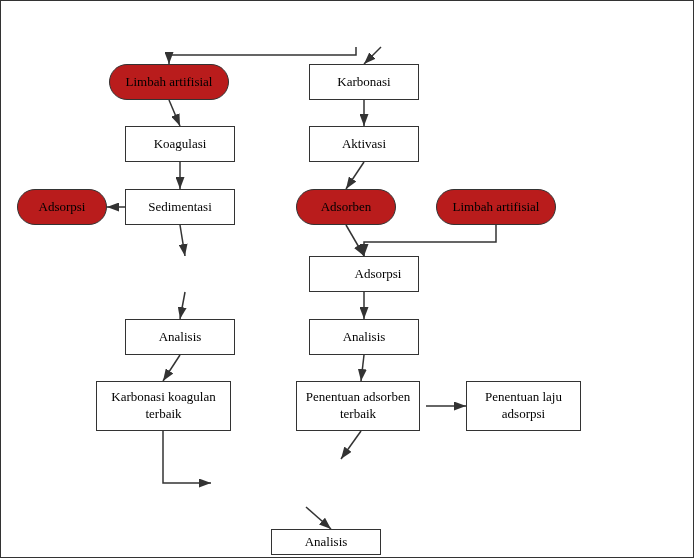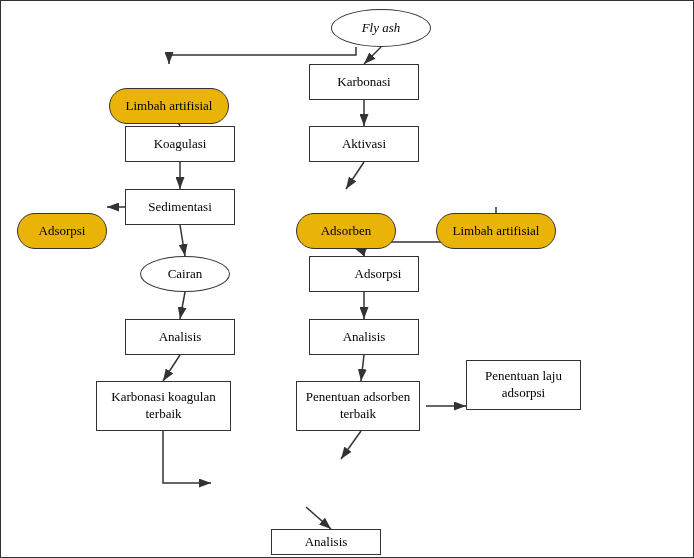--- a/index.html
+++ b/index.html
@@ -32,22 +32,21 @@
       background: #fff;
     }
     .oval {
       border: 1.5px solid #333;
       border-radius: 50%;
       background: #fff;
     }
     .rounded {
       border: 1.5px solid #333;
       border-radius: 20px;
-      background: #eab308;
-      margin-top: 24px;
+      background: #b91c1c;
     }
     
     .arrows-svg {
       position: absolute;
       top: 0; left: 0;
       width: 694px;
       height: 558px;
       pointer-events: none;
     }
     .fly-ash-label {
@@ -98,23 +97,20 @@
     <line x1="425" y1="405" x2="465" y2="405" stroke="#333" stroke-width="1.5" marker-end="url(#arrowhead)"></line>
 
     <polyline points="162,430 162,482 210,482" fill="none" stroke="#333" stroke-width="1.5" marker-end="url(#arrowhead)"></polyline>
 
     <line x1="360" y1="430" x2="340" y2="458" stroke="#333" stroke-width="1.5" marker-end="url(#arrowhead)"></line>
 
     <line x1="305" y1="506" x2="330" y2="528" stroke="#333" stroke-width="1.5" marker-end="url(#arrowhead)"></line>
 
   </svg>
 
-  <div class="node oval" style="left:330px; top:8px; width:100px; height:38px;">
-    <span class="fly-ash-label">Fly ash</span>
-  </div>
 
   <div class="node rounded" style="left:108px; top:63px; width:120px; height:36px;">
     <span>Limbah artifisial</span>
   </div>
 
   <div class="node rect" style="left:124px; top:125px; width:110px; height:36px;">
     <span>Koagulasi</span>
   </div>
 
   <div class="node rect" style="left:308px; top:63px; width:110px; height:36px;">
@@ -134,23 +130,20 @@
   </div>
 
   <div class="node rect" style="left:124px; top:188px; width:110px; height:36px;">
     <span>Sedimentasi</span>
   </div>
 
   <div class="node rounded" style="left:435px; top:188px; width:120px; height:36px;">
     <span>Limbah artifisial</span>
   </div>
 
-  <div class="node oval" style="left:139px; top:255px; width:90px; height:36px;">
-    <span>Cairan</span>
-  </div>
 
   <div class="node rect" style="left:308px; top:255px; width:110px; height:36px;padding-left:28px;">
     <span>Adsorpsi</span>
   </div>
 
   <div class="node rect" style="left:124px; top:318px; width:110px; height:36px;">
     <span>Analisis</span>
   </div>
 
   <div class="node rect" style="left:308px; top:318px; width:110px; height:36px;">
@@ -158,21 +151,21 @@
   </div>
 
   <div class="node rect" style="left:95px; top:380px; width:135px; height:50px;">
     <span>Karbonasi koagulan terbaik</span>
   </div>
 
   <div class="node rect" style="left:295px; top:380px; width:124px; height:50px;">
     <span>Penentuan adsorben terbaik</span>
   </div>
 
-  <div class="node rect" style="left:465px; top:359px; width:115px; height:50px;">
+  <div class="node rect" style="left:465px; top:380px; width:115px; height:50px;">
     <span>Penentuan laju adsorpsi</span>
   </div>
 
 
   <div class="node rect" style="left:270px; top:528px; width:110px; height:26px;">
     <span>Analisis</span>
   </div>
 
 </div>
 

